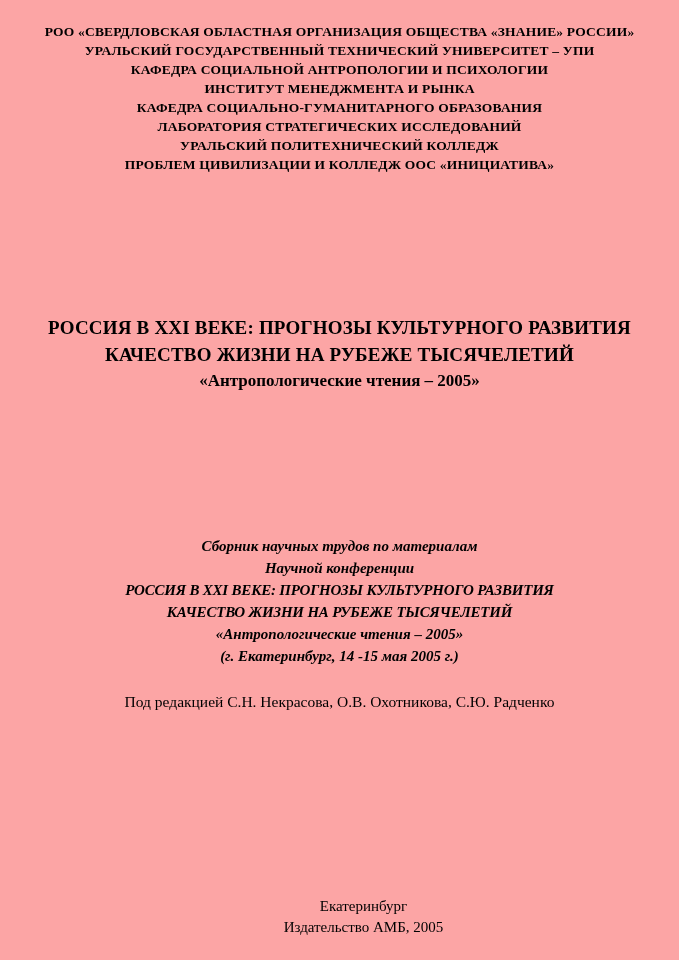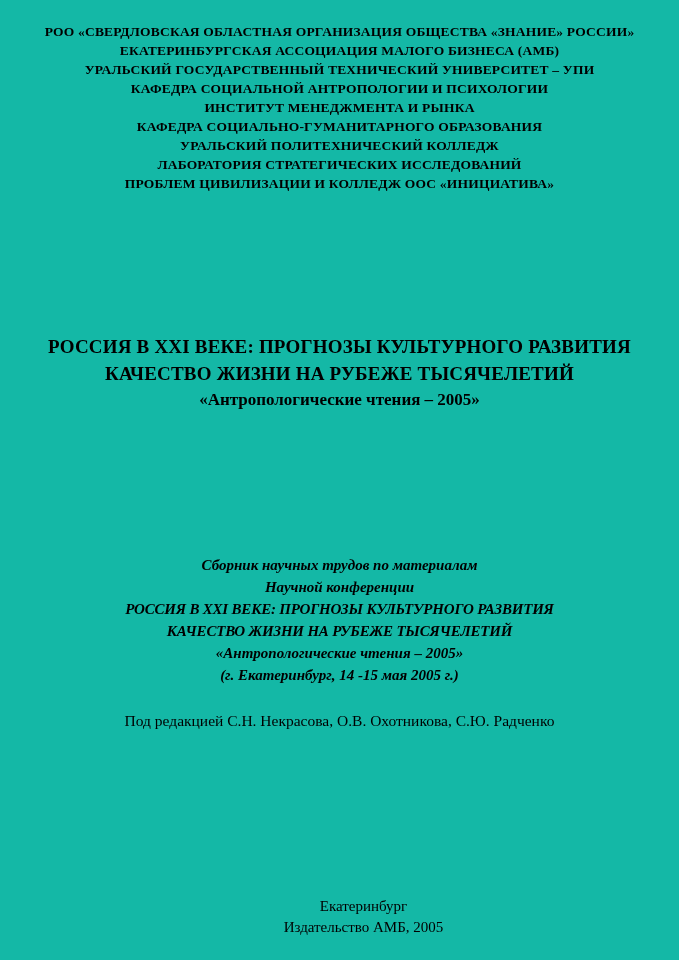--- a/index.html
+++ b/index.html
@@ -5,21 +5,21 @@
   html, body {
     margin: 0;
     padding: 0;
     background: #e8e8e8;
   }
   .page {
     position: relative;
     width: 679px;
     height: 960px;
     margin: 0 auto;
-    background: #14b8a6;
+    background: #fca5a5;
     font-family: "Liberation Serif", "DejaVu Serif", serif;
     color: #000000;
     overflow: hidden;
   }
   .org-header {
     padding-top: 22px;
     text-align: center;
   }
   .org-line {
     font-size: 13.5px;
@@ -77,27 +77,26 @@
     padding-left: 48px;
   }
 </style>
 </head>
 <body>
 
 <div class="page">
 
   <div class="org-header">
     <div class="org-line">РОО «СВЕРДЛОВСКАЯ ОБЛАСТНАЯ ОРГАНИЗАЦИЯ ОБЩЕСТВА «ЗНАНИЕ» РОССИИ»</div>
-    <div class="org-line">ЕКАТЕРИНБУРГСКАЯ АССОЦИАЦИЯ МАЛОГО БИЗНЕСА (АМБ)</div>
     <div class="org-line">УРАЛЬСКИЙ ГОСУДАРСТВЕННЫЙ ТЕХНИЧЕСКИЙ УНИВЕРСИТЕТ – УПИ</div>
     <div class="org-line">КАФЕДРА СОЦИАЛЬНОЙ АНТРОПОЛОГИИ И ПСИХОЛОГИИ</div>
     <div class="org-line">ИНСТИТУТ МЕНЕДЖМЕНТА И РЫНКА</div>
     <div class="org-line">КАФЕДРА СОЦИАЛЬНО-ГУМАНИТАРНОГО ОБРАЗОВАНИЯ</div>
+    <div class="org-line">ЛАБОРАТОРИЯ СТРАТЕГИЧЕСКИХ ИССЛЕДОВАНИЙ</div>
     <div class="org-line">УРАЛЬСКИЙ ПОЛИТЕХНИЧЕСКИЙ КОЛЛЕДЖ</div>
-    <div class="org-line">ЛАБОРАТОРИЯ СТРАТЕГИЧЕСКИХ ИССЛЕДОВАНИЙ</div>
     <div class="org-line">ПРОБЛЕМ ЦИВИЛИЗАЦИИ И КОЛЛЕДЖ ООС «ИНИЦИАТИВА»</div>
   </div>
 
   <div class="main-title">
     <div class="title-line-1">РОССИЯ В XXI ВЕКЕ: ПРОГНОЗЫ КУЛЬТУРНОГО РАЗВИТИЯ</div>
     <div class="title-line-2">КАЧЕСТВО ЖИЗНИ НА РУБЕЖЕ ТЫСЯЧЕЛЕТИЙ</div>
     <div class="title-line-3">«Антропологические чтения – 2005»</div>
   </div>
 
   <div class="subtitle-block">

